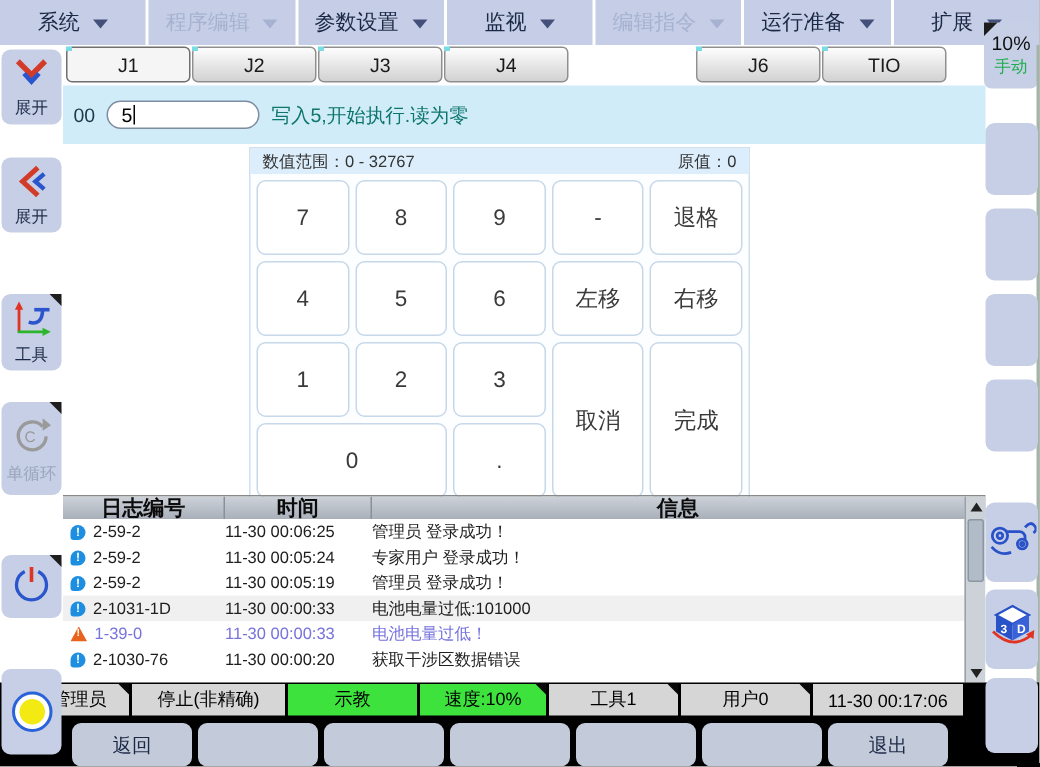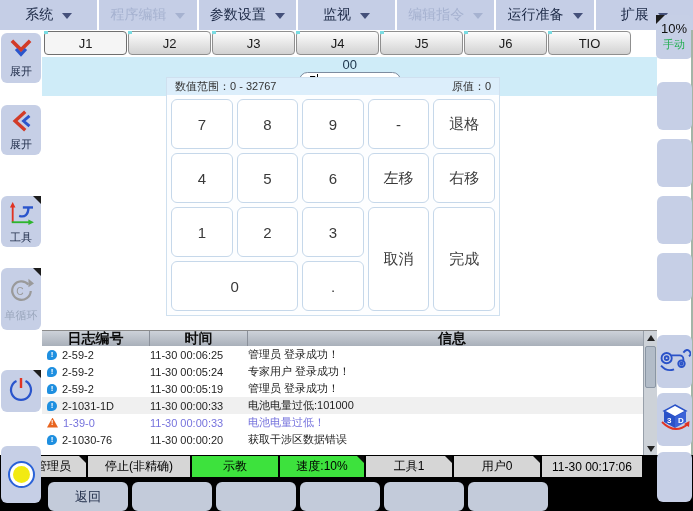--- a/index.html
+++ b/index.html
@@ -39,29 +39,29 @@
   .rail-btn .rail-label { font-size:11px; color:#1c2946; line-height:12px; }
   .rail-btn.disabled .rail-label { color:#9aa6bc; }
   .notch::before { content:""; position:absolute; top:0; right:0;
     border-top:8px solid #1d1d1d; border-left:8px solid transparent; }
   .yellow-ind { width:27px; height:27px; border:2px solid #2a62d8; border-radius:50%;
     background:#fff; display:flex; align-items:center; justify-content:center; }
   .yellow-core { width:17px; height:17px; border-radius:50%; background:#f2ea12; }
   .edge-strip { position:absolute; right:0; top:30px; width:2px; height:450px; background:#a3b5a7; }
   
   .edit-row { position:absolute; left:42px; top:57px; width:615px; height:39px;
-    background:#cfecf8; display:flex; align-items:center; font-size:13px; color:#13304a;flex-direction:column; }
+    background:#cfecf8; display:flex; align-items:center; font-size:13px; color:#13304a; }
   .line-no { margin-left:7px; width:21px; color:#20384e; }
   .num-input { margin-left:1px; width:102px; height:19px; background:#fff;
     border:1px solid #7d8ca0; border-radius:10px; display:flex; align-items:center;
     padding-left:9px; font-size:13px; color:#000; }
   .cursor { display:inline-block; width:1px; height:13px; background:#000; margin-left:1px; }
   .edit-msg { margin-left:8px; color:#0f766e; }
   
-  .keypad { position:absolute; left:166px; top:77px; width:334px; height:239px;
+  .keypad { position:absolute; left:166px; top:98px; width:334px; height:239px;
     background:#fdfeff; border:1px solid #cfe0ef; }
   .keypad-head { height:17px; background:#dceefb; display:flex;
     justify-content:space-between; align-items:center; padding:0 8px;
     font-size:11px; color:#333; }
   .keys { display:grid; grid-template-columns:repeat(5,1fr);
     grid-template-rows:repeat(4,1fr); gap:4px; padding:4px; height:220px; }
   .key { background:#fff; border:1px solid #c6d8ea; border-radius:6px;
     display:flex; align-items:center; justify-content:center; font-size:15px; color:#3a3a3a; }
   .key-cancel { grid-column:4; grid-row:3/5; }
   .key-done { grid-column:5; grid-row:3/5; }
@@ -142,21 +142,20 @@
     <div class="menu-item">
         <span>扩展</span>
         <span class="caret"></span>
       </div>
   </div>
 
   <div class="tab selected" style="left:44px">J1</div>
   <div class="tab" style="left:128px">J2</div>
   <div class="tab" style="left:212px">J3</div>
   <div class="tab" style="left:296px">J4</div>
-  <div class="tab" style="left:380px">J5</div>
   <div class="tab" style="left:464px">J6</div>
   <div class="tab" style="left:548px">TIO</div>
 
   <div class="jog-btn">
     <div class="jog-speed">10%</div>
     <div class="jog-mode">手动</div>
   </div>
 
   <div class="rail-btn" style="left:1px; top:33px; width:40px; height:50px;">
     <span><svg width="24" height="20" viewBox="0 0 26 22">
@@ -341,15 +340,16 @@
     <div class="sb-item" style="width:100px">11-30 00:17:06</div>
   </div>
 
   <div class="bottombar">
     <div class="bb-btn" style="left:48px">返回</div>
     <div class="bb-btn" style="left:132px"></div>
     <div class="bb-btn" style="left:216px"></div>
     <div class="bb-btn" style="left:300px"></div>
     <div class="bb-btn" style="left:384px"></div>
     <div class="bb-btn" style="left:468px"></div>
+    <div class="bb-btn" style="left:552px">退出</div>
   </div>
 
 </div>
 
 </body></html>

